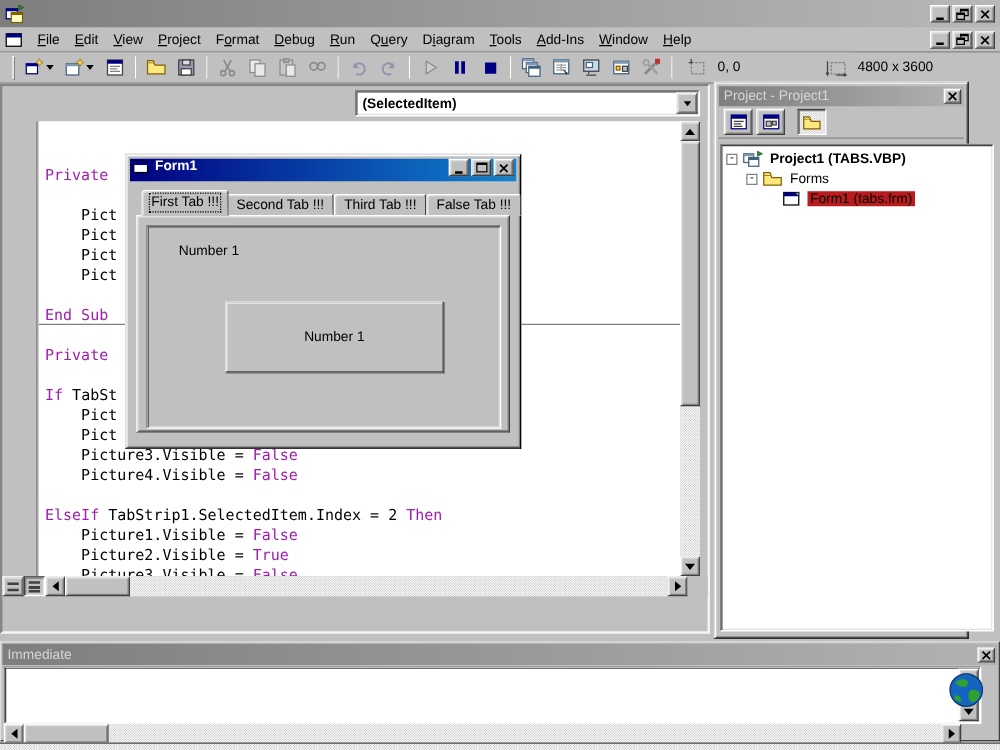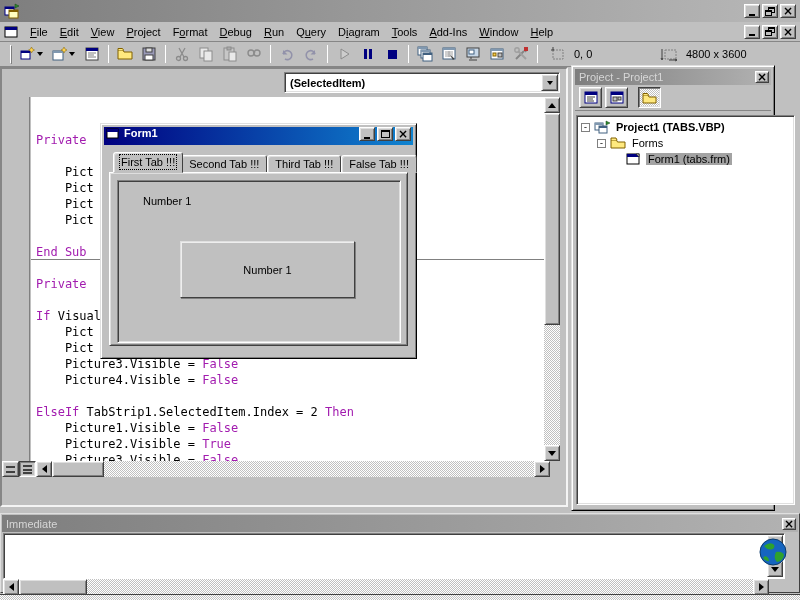--- a/index.html
+++ b/index.html
@@ -107,21 +107,21 @@
   .panel-title .wb { width:14px; height:12px; margin-left:auto; }
   .panel-toolbar { display:flex; align-items:center; height:26px; padding-left:4px; gap:3px; border-bottom:1px solid #868686; }
   .ptb-btn { width:23px; height:21px; display:flex; align-items:center; justify-content:center; }
   #tree-view { position:absolute; left:4px; top:49px; width:219px; height:390px; background:#fff;
     border:1px solid; border-color:#808080 #fff #fff #808080; box-shadow: inset 1px 1px 0 #404040, inset -1px -1px 0 #dfdfdf; padding-top:3px; overflow:hidden; }
   .tree-row { height:16px; display:flex; align-items:center; white-space:nowrap; }
   .expander { width:9px; height:9px; border:1px solid #808080; background:#fff; color:#000;
     font-size:9px; line-height:7px; text-align:center; margin-right:4px; flex:none; font-family:"DejaVu Sans Mono",monospace; }
   .tree-icon { width:17px; height:14px; margin-right:3px; flex:none; display:flex; }
   .tree-label { padding:0 2px; } .tree-label.bold { font-weight:bold; }
-  .tree-label.selected { background:#a3a3a3; }
+  .tree-label.selected { background:#b91c1c; }
 
   
   #immediate { position:absolute; left:0; top:513px; width:800px; height:80px; background:#c0c0c0;
     border:1px solid; border-color:#dfdfdf #404040 #404040 #dfdfdf; }
   #immediate .panel-title { margin:1px; height:17px; }
   #im-content { position:absolute; left:2px; top:19px; width:782px; height:46px; background:#fff;
     border:1px solid; border-color:#808080 #fff #fff #808080; box-shadow: inset 1px 1px 0 #404040; }
   #im-vsb { position:absolute; right:1px; top:1px; width:16px; height:42px; }
   #im-hsb { position:absolute; left:2px; top:65px; width:766px; height:16px; display:flex; }
   #globe { position:absolute; left:756px; top:536px; z-index:5; }
@@ -409,21 +409,21 @@
         <div class="code-line" style="top: 48px;"></div>
         <div class="code-line" style="top: 64px;"><span>    Pict</span></div>
         <div class="code-line" style="top: 80px;"><span>    Pict</span></div>
         <div class="code-line" style="top: 96px;"><span>    Pict</span></div>
         <div class="code-line" style="top: 112px;"><span>    Pict</span></div>
         <div class="code-line" style="top: 128px;"></div>
         <div class="code-line" style="top: 144px;"><span class="kw">End Sub</span></div>
         <div class="code-line" style="top: 160px;"></div>
         <div class="code-line" style="top: 176px;"><span class="kw">Private</span></div>
         <div class="code-line" style="top: 192px;"></div>
-        <div class="code-line" style="top: 208px;"><span class="kw">If </span><span>Visual</span></div>
+        <div class="code-line" style="top: 208px;"><span class="kw">If </span><span>TabSt</span></div>
         <div class="code-line" style="top: 224px;"><span>    Pict</span></div>
         <div class="code-line" style="top: 240px;"><span>    Pict</span></div>
         <div class="code-line" style="top: 256px;"><span>    Picture3.Visible = </span><span class="kw">False</span></div>
         <div class="code-line" style="top: 272px;"><span>    Picture4.Visible = </span><span class="kw">False</span></div>
         <div class="code-line" style="top: 288px;"></div>
         <div class="code-line" style="top: 304px;"><span class="kw">ElseIf </span><span>TabStrip1.SelectedItem.Index = 2 </span><span class="kw">Then</span></div>
         <div class="code-line" style="top: 320px;"><span>    Picture1.Visible = </span><span class="kw">False</span></div>
         <div class="code-line" style="top: 336px;"><span>    Picture2.Visible = </span><span class="kw">True</span></div>
         <div class="code-line" style="top: 352px;"><span>    Picture3.Visible = </span><span class="kw">False</span></div>
         <div class="proc-sep" style="top: 159px;"></div>

